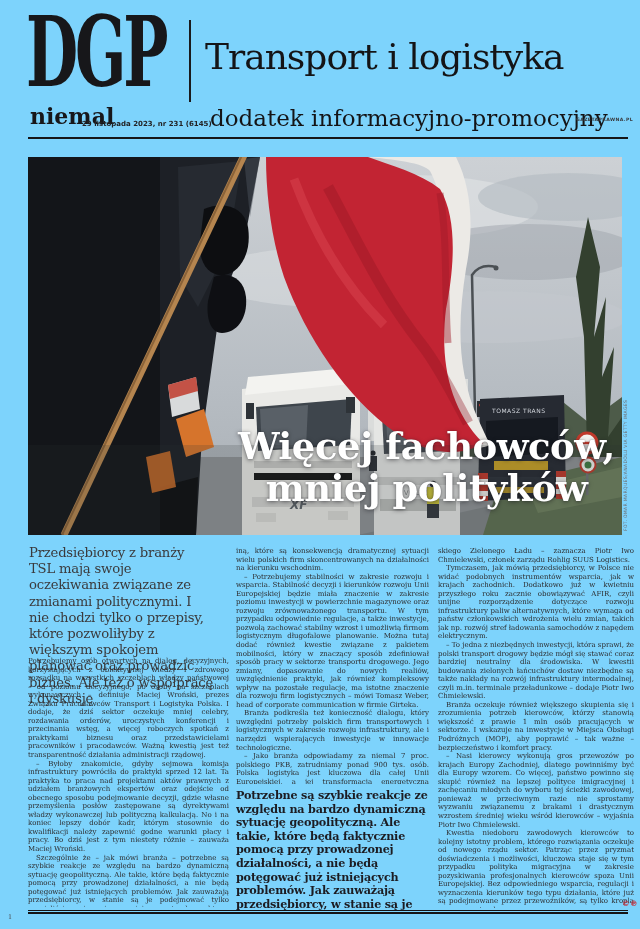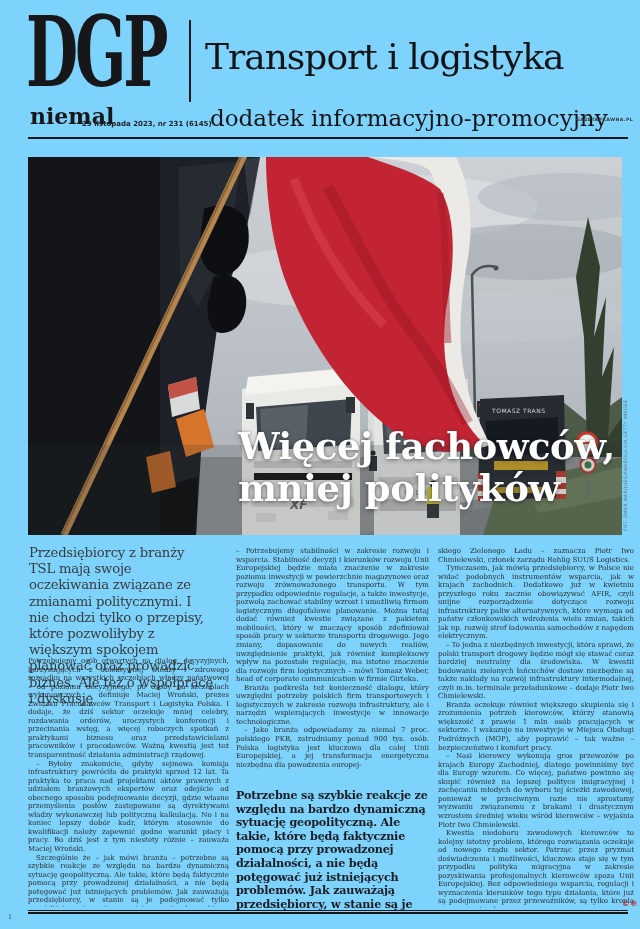--- a/index.html
+++ b/index.html
@@ -17,21 +17,21 @@
   .dateline { position:absolute; left:82px; top:120px; font-size:7px; font-weight:700; color:#232325;
               font-family:"DejaVu Sans","Liberation Sans",sans-serif; }
   .supp-sub { position:absolute; left:210px; top:105px; font-size:23px; color:#141416; font-weight:500; }
   .site { position:absolute; left:576px; top:117px; font-size:4.6px; font-weight:700; letter-spacing:.4px;
           color:#37373a; font-family:"DejaVu Sans","Liberation Sans",sans-serif; }
   .rule-top { position:absolute; left:28px; top:137px; width:600px; height:2px; background:#151517; }
 
   
   .photo { position:absolute; left:28px; top:157px; width:594px; height:378px; overflow:hidden; background:#b9bec3; }
   .photo svg { display:block; width:100%; height:100%; }
-  .headline { position:absolute; right:7px; top:268px; text-align:left; color:#ffffff; font-weight:700;
+  .headline { position:absolute; right:7px; top:268px; text-align:center; color:#ffffff; font-weight:700;
               font-size:37px; line-height:42px; letter-spacing:-.5px;
               text-shadow:0 1px 4px rgba(20,20,25,.55), 0 0 1px rgba(20,20,25,.4); }
   .photo-credit { position:absolute; left:623px; top:531px; width:134px; font-size:4.6px; letter-spacing:.3px;
                   color:#6d6d70; font-family:"DejaVu Sans","Liberation Sans",sans-serif;
                   transform:rotate(-90deg); transform-origin:left top; white-space:nowrap; }
 
   
   .lead { position:absolute; left:29px; top:545px; width:185px; font-size:13.2px; line-height:16.2px;
           color:#3a3a3c; letter-spacing:-.2px; }
   .body-col { position:absolute; font-size:7px; line-height:8.55px; text-align:justify; color:#2c2c2e;
@@ -205,20 +205,21 @@
   <div class="body-col" id="col1">
     <div>
         <p>Potrzebujemy osób otwartych na dialog, decyzyjnych, korzystających z obiektywnej wiedzy i zdrowego rozsądku na wszystkich szczeblach władzy państwowej – od poziomu decyzyjnego, po osoby na szczeblach wykonawczych – definiuje Maciej Wroński, prezes Związku Pracodawców Transport i Logistyka Polska. I dodaje, że dziś sektor oczekuje mniej celebry, rozdawania orderów, uroczystych konferencji i przecinania wstęg, a więcej roboczych spotkań z praktykami biznesu oraz przedstawicielami pracowników i pracodawców. Ważną kwestią jest też transparentność działania administracji rządowej.</p>
         <p>– Byłoby znakomicie, gdyby sejmowa komisja infrastruktury powróciła do praktyki sprzed 12 lat. Ta praktyka to praca nad projektami aktów prawnych z udziałem branżowych ekspertów oraz odejście od obecnego sposobu podejmowanie decyzji, gdzie własne przemyślenia posłów zastępowane są dyrektywami władzy wykonawczej lub polityczną kalkulacją. No i na koniec lepszy dobór kadr, którym stosownie do kwalifikacji należy zapewnić godne warunki płacy i pracy. Bo dziś jest z tym niestety różnie – zauważa Maciej Wroński.</p>
         <p>Szczególnie że – jak mówi branża – potrzebne są szybkie reakcje ze względu na bardzo dynamiczną sytuację geopolityczną. Ale takie, które będą faktycznie pomocą przy prowadzonej działalności, a nie będą potęgować już istniejących problemów. Jak zauważają przedsiębiorcy, w stanie są je podejmować tylko specjaliści znający i rozumiejący potrzeby sektora. Dodają, że gdyby fachowców nie zabrakło w dotychczasowym rządzie, możliwe byłoby uniknięcie m.in. obecnych protestów na granicy z Ukra-</p>
       </div>
   </div>
 
   <div class="body-col" id="col2">
     <div class="flow">
+        <p>iną, które są konsekwencją dramatycznej sytuacji wielu polskich firm skoncentrowanych na działalności na kierunku wschodnim.</p>
         <p>– Potrzebujemy stabilności w zakresie rozwoju i wsparcia. Stabilność decyzji i kierunków rozwoju Unii Europejskiej będzie miała znaczenie w zakresie poziomu inwestycji w powierzchnie magazynowe oraz rozwoju zrównoważonego transportu. W tym przypadku odpowiednie regulacje, a także inwestycje, pozwolą zachować stabilny wzrost i umożliwią firmom logistycznym długofalowe planowanie. Można tutaj dodać również kwestie związane z pakietem mobilności, który w znaczący sposób zdefiniował sposób pracy w sektorze transportu drogowego. Jego zmiany, dopasowanie do nowych realiów, uwzględnienie praktyki, jak również kompleksowy wpływ na pozostałe regulacje, ma istotne znaczenie dla rozwoju firm logistycznych – mówi Tomasz Weber, head of corporate communication w firmie Girteka.</p>
         <p>Branża podkreśla też konieczność dialogu, który uwzględni potrzeby polskich firm transportowych i logistycznych w zakresie rozwoju infrastruktury, ale i narzędzi wspierających inwestycje w innowacje technologiczne.</p>
         <p>– Jako branża odpowiadamy za niemal 7 proc. polskiego PKB, zatrudniamy ponad 900 tys. osób. Polska logistyka jest kluczowa dla całej Unii Europejskiej, a jej transformacja energetyczna niezbędna dla powodzenia europej-</p>
       </div>
     <div class="pull-quote">Potrzebne są szybkie reakcje ze względu na bardzo dynamiczną sytuację geopolityczną. Ale takie, które będą faktycznie pomocą przy prowadzonej działalności, a nie będą potęgować już istniejących problemów. Jak zauważają przedsiębiorcy, w stanie są je podejmować tylko specjaliści znający i rozumiejący potrzeby sektora</div>
 
   </div>
 
   <div class="body-col" id="col3">
     <div>

